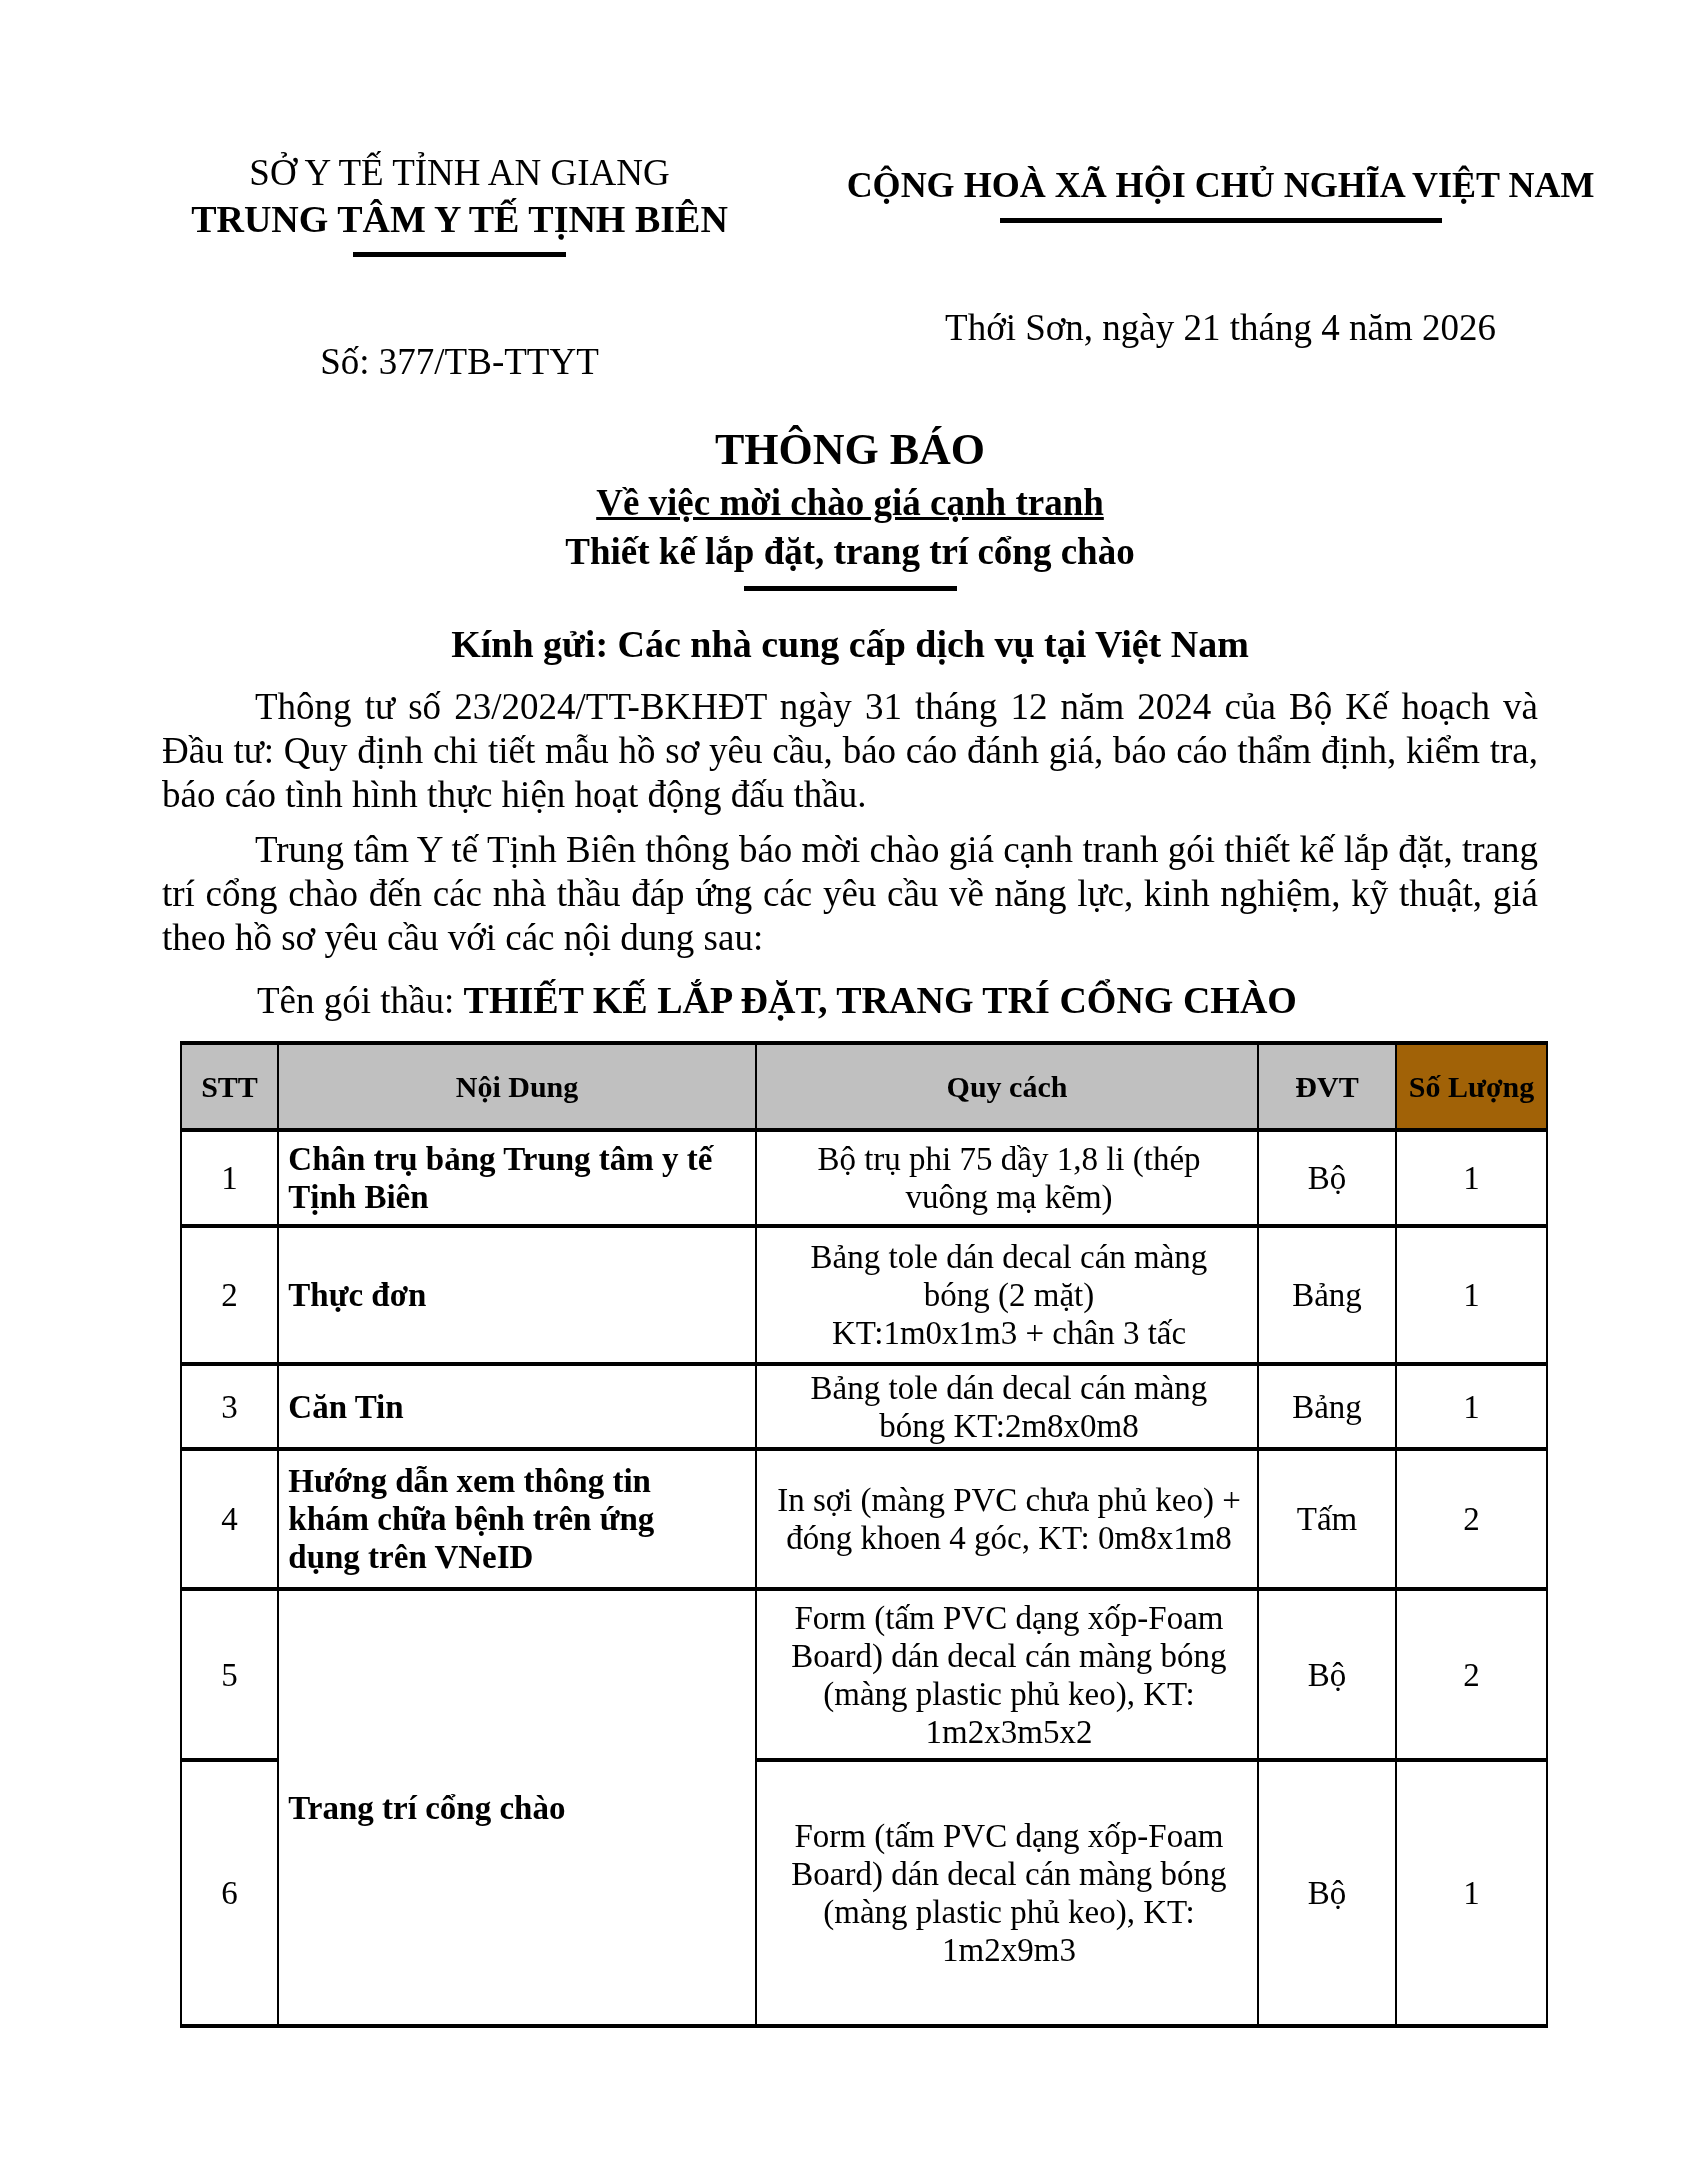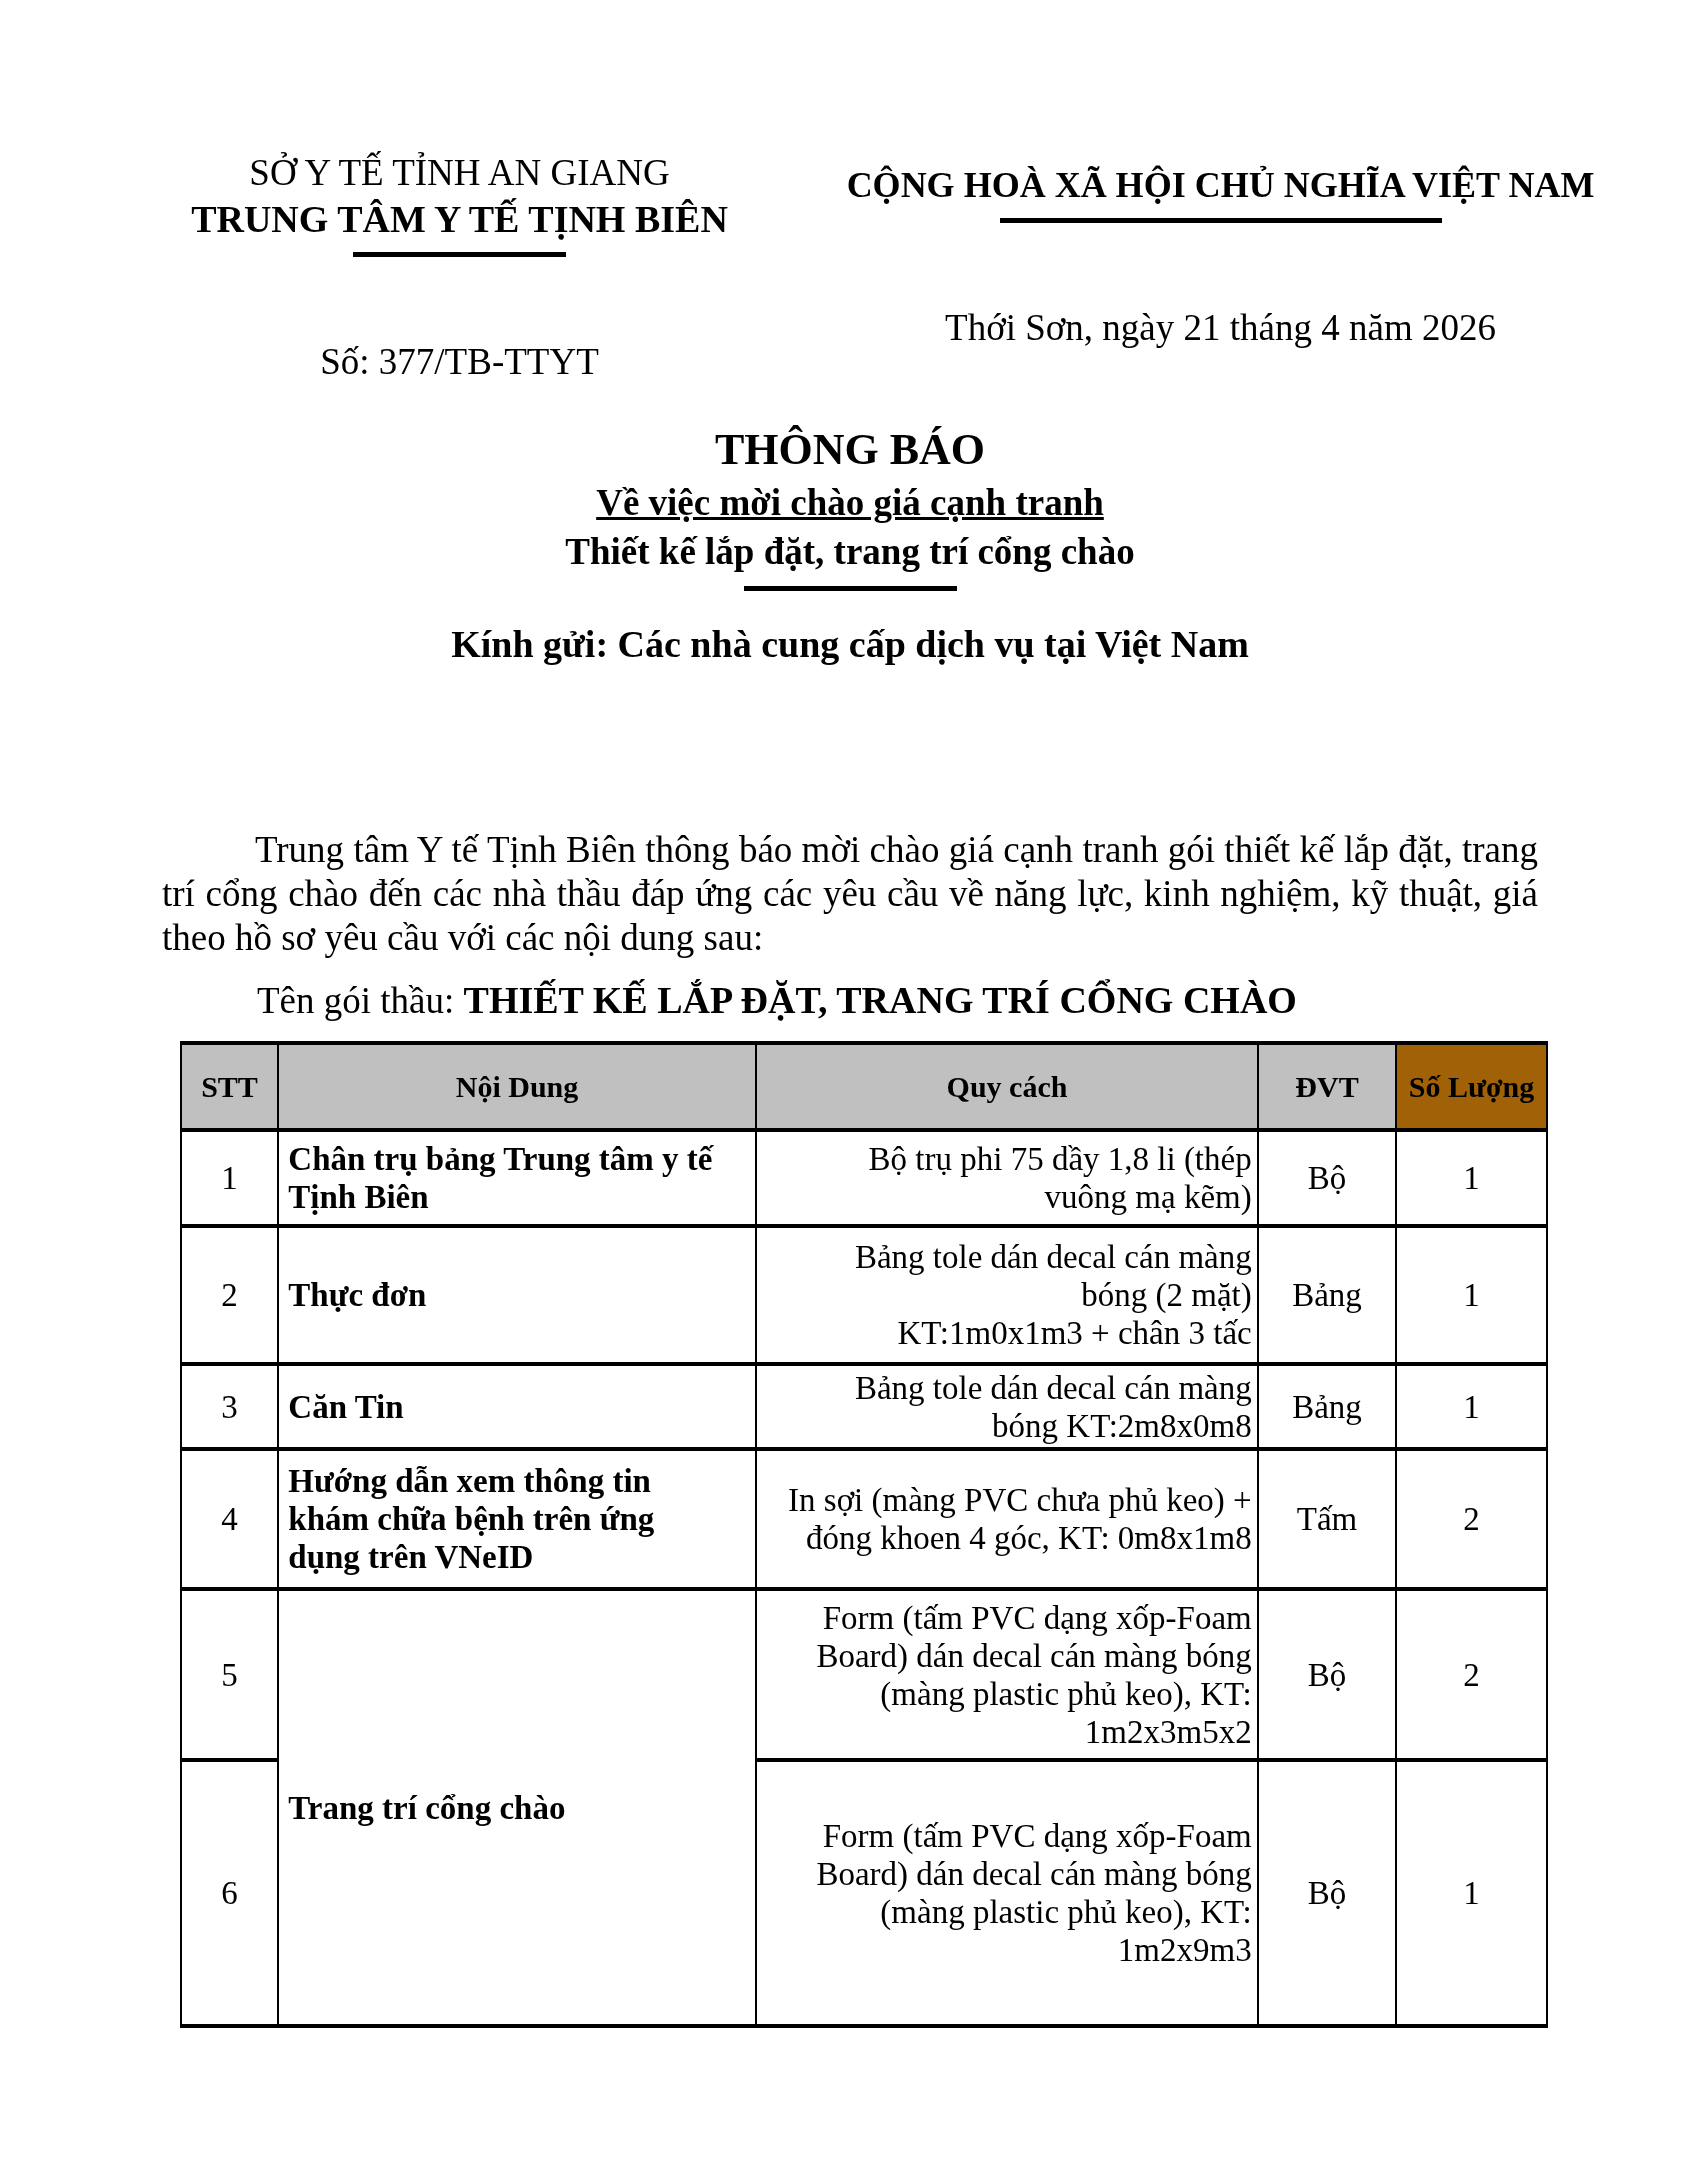--- a/index.html
+++ b/index.html
@@ -68,21 +68,21 @@
   }
   .doc-table thead tr { height: 87px; }
   .doc-table tbody tr:nth-child(1) { height: 96px; }
   .doc-table tbody tr:nth-child(2) { height: 138px; }
   .doc-table tbody tr:nth-child(3) { height: 77px; }
   .doc-table tbody tr:nth-child(4) { height: 140px; }
   .doc-table tbody tr:nth-child(5) { height: 171px; }
   .doc-table tbody tr:nth-child(6) { height: 266px; }
   .c-stt, .c-dvt, .c-sl { text-align: center; padding: 2.6px 4px; }
   .c-nd { font-weight: bold; text-align: left; padding: 2.6px 8px 2.6px 9.3px; white-space: pre-line; }
-  .c-qc { text-align: right; padding: 2.6px 5.3px 2.6px 9.3px; white-space: pre-line; }
+  .c-qc { text-align: center; padding: 2.6px 5.3px 2.6px 9.3px; white-space: pre-line; }
 </style>
 </head>
 <body>
 
 <div class="page">
 
   <div class="abs header-left">
     <div class="h-line1">SỞ Y TẾ TỈNH AN GIANG</div>
     <div class="h-line2-bold">TRUNG TÂM Y TẾ TỊNH BIÊN</div>
     <div class="rule rule-left"></div>
@@ -97,20 +97,21 @@
 
   <div class="abs title-block">
     <div class="title-1">THÔNG BÁO</div>
     <div class="title-2">Về việc mời chào giá cạnh tranh</div>
     <div class="title-3">Thiết kế lắp đặt, trang trí cổng chào</div>
     <div class="rule rule-title"></div>
   </div>
 
   <div class="abs kinh-gui">Kính gửi: Các nhà cung cấp dịch vụ tại Việt Nam</div>
 
+  <div class="abs para para-1">Thông tư số 23/2024/TT-BKHĐT ngày 31 tháng 12 năm 2024 của Bộ Kế hoạch và Đầu tư: Quy định chi tiết mẫu hồ sơ yêu cầu, báo cáo đánh giá, báo cáo thẩm định, kiểm tra, báo cáo tình hình thực hiện hoạt động đấu thầu.</div>
   <div class="abs para para-2">Trung tâm Y tế Tịnh Biên thông báo mời chào giá cạnh tranh gói thiết kế lắp đặt, trang trí cổng chào đến các nhà thầu đáp ứng các yêu cầu về năng lực, kinh nghiệm, kỹ thuật, giá theo hồ sơ yêu cầu với các nội dung sau:</div>
 
   <div class="abs package-line">
     <span>Tên gói thầu: </span><span class="package-name">THIẾT KẾ LẮP ĐẶT, TRANG TRÍ CỔNG CHÀO</span>
   </div>
 
   <div class="abs table-wrap">
     <table class="doc-table">
       <colgroup>
         <col style="width:97px">

